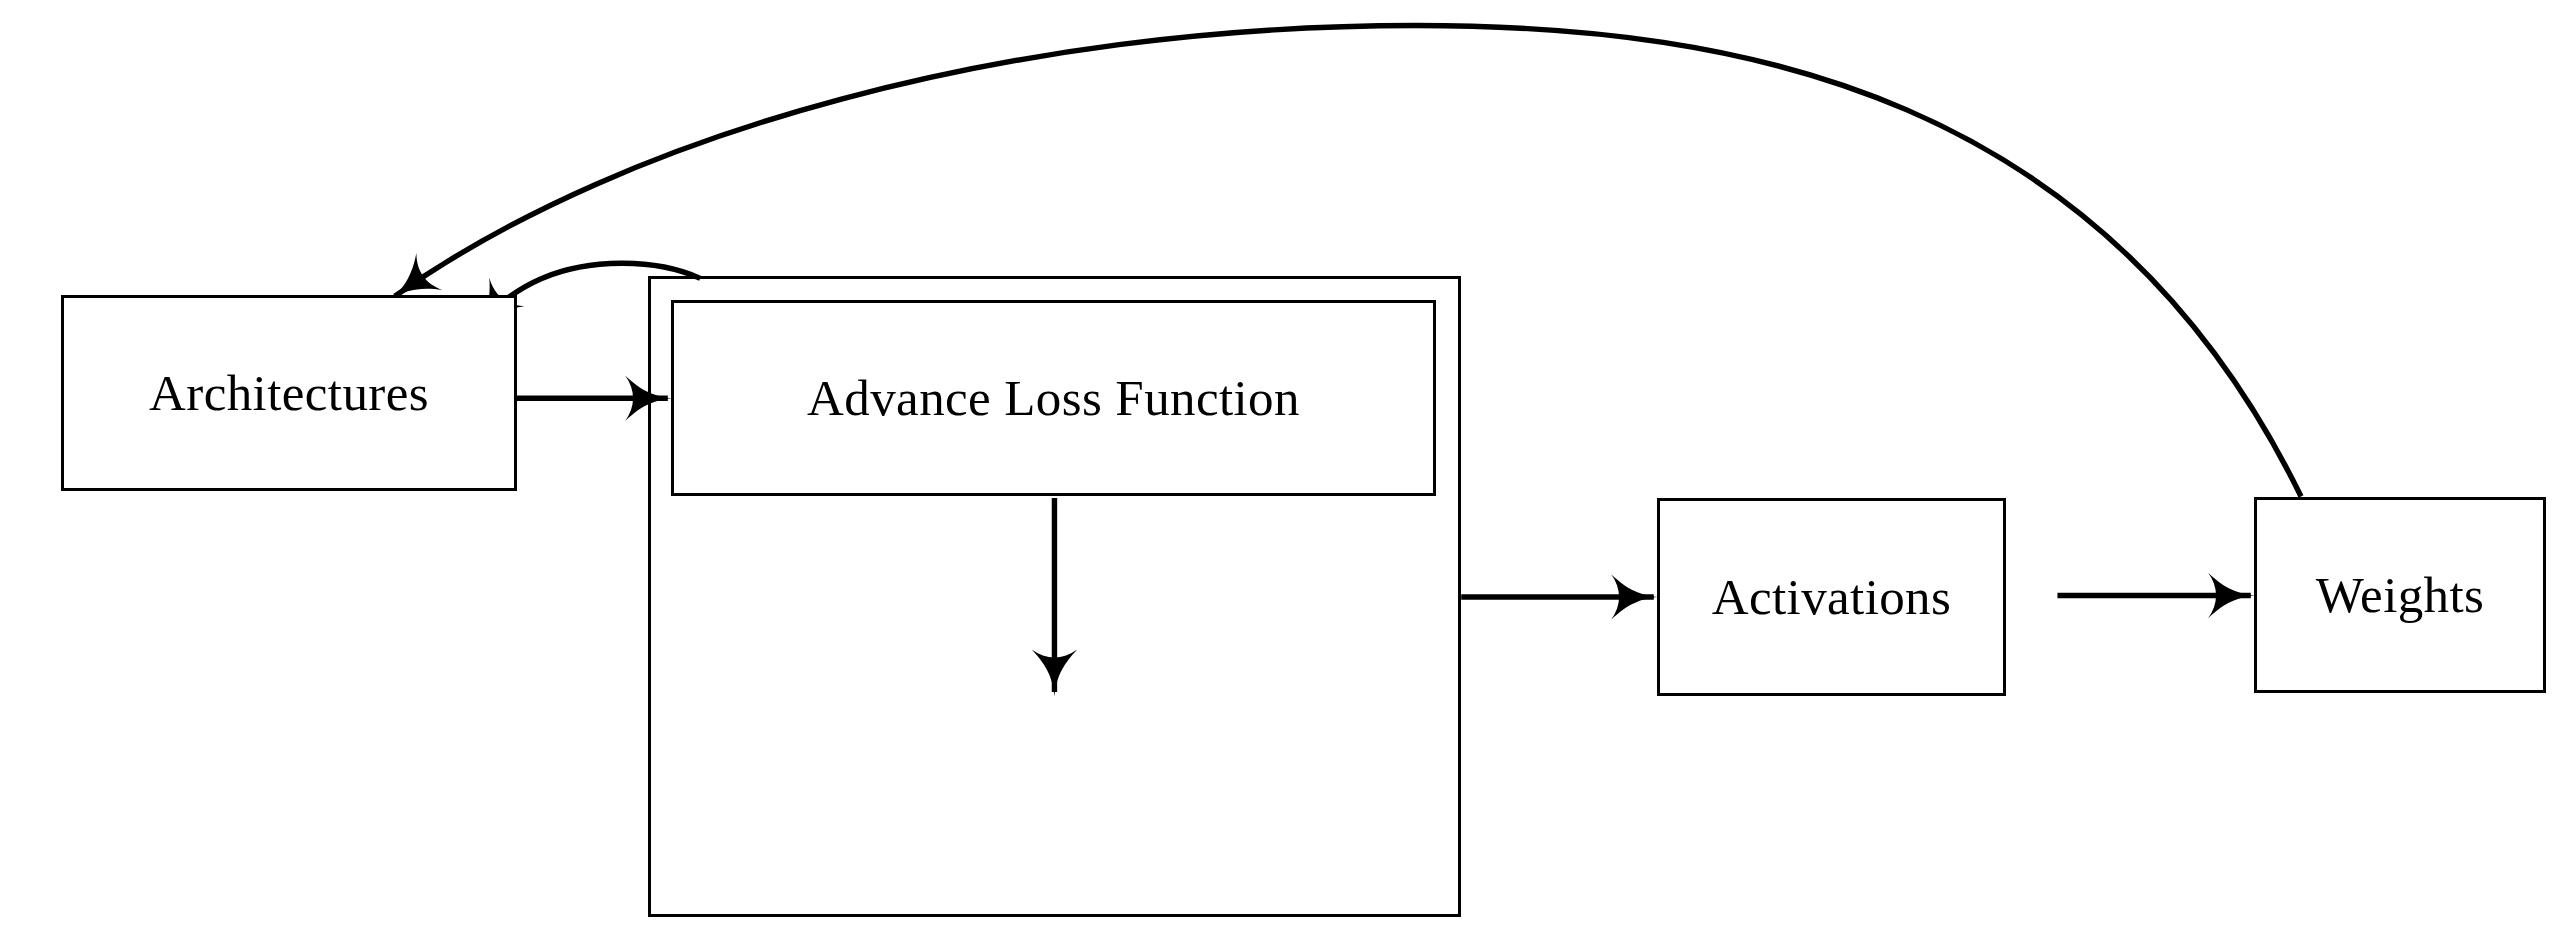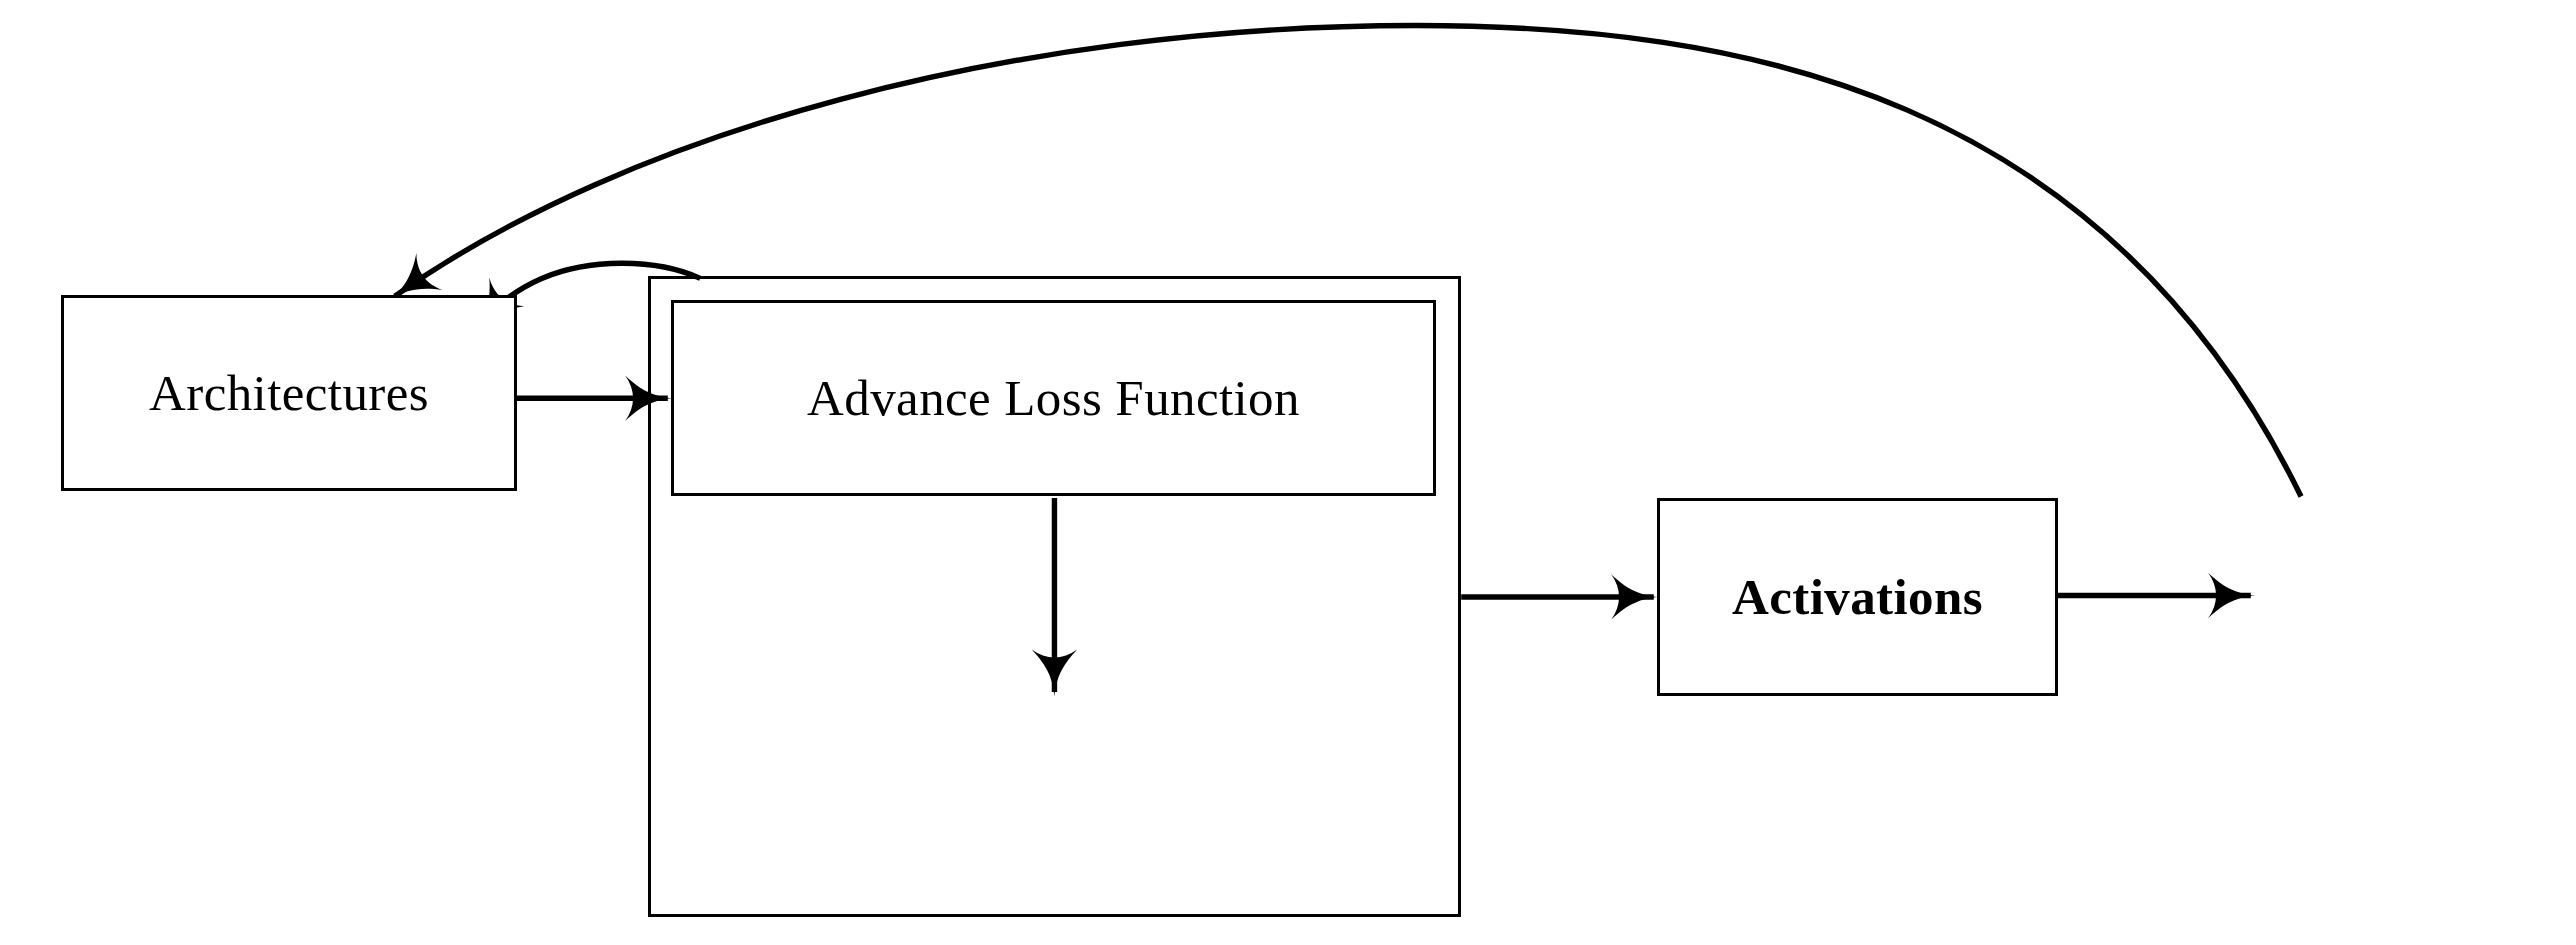--- a/index.html
+++ b/index.html
@@ -53,21 +53,21 @@
   #n-outer-group {
     left: 648px; top: 276px;  width: 813px; height: 641px;
   }
   #n-advance-loss {
     left: 671px; top: 300px;  width: 765px;  height: 196px;
   }
   #n-loss-functions {
     left: 803px; top: 696px; width: 503px;  height: 197px;
   }
   #n-activations {
-    left: 1657px; top: 498px; width: 401px;  height: 198px; font-weight: bold;
+    left: 1657px; top: 498px; width: 349px;  height: 198px;
   }
   #n-weights {
     left: 2254px; top: 497px; width: 292px;  height: 196px;
   }
 </style>
 </head>
 <body>
 
 <div id="canvas">
 
@@ -99,15 +99,18 @@
 
   <div class="node" id="n-advance-loss">
     <span class="node-label">Advance Loss Function</span>
   </div>
 
 
   <div class="node" id="n-activations">
     <span class="node-label">Activations</span>
   </div>
 
+  <div class="node" id="n-weights">
+    <span class="node-label">Weights</span>
+  </div>
 
 </div>
 
 
 </body></html>

